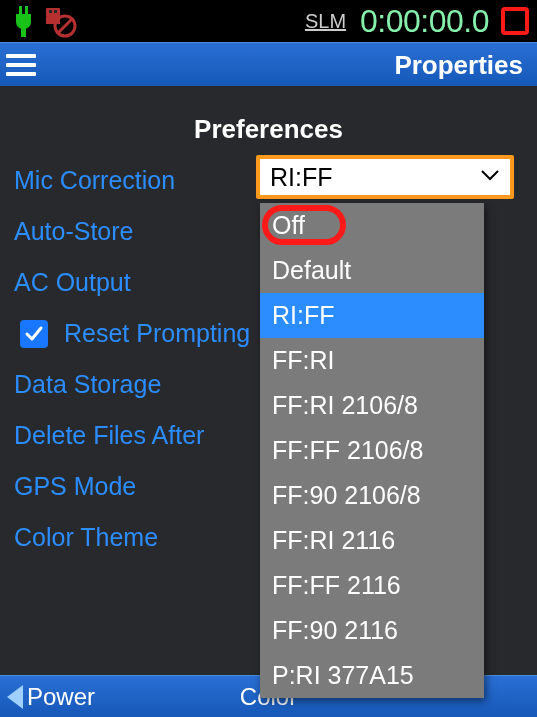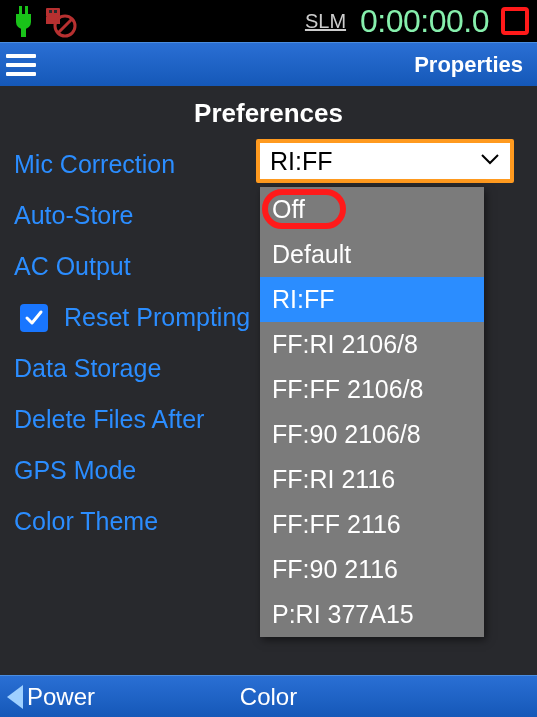--- a/index.html
+++ b/index.html
@@ -29,27 +29,27 @@
     display: flex; align-items: center; position: relative;
     border-top: 1px solid #4a8de0;
   }
   .hamburger {
     width: 42px; height: 100%; display: flex; flex-direction: column;
     justify-content: center; align-items: center; gap: 5px; cursor: pointer;
   }
   .hamburger span { width: 30px; height: 4px; background: #fff; border-radius: 1px; }
   .title-text {
     position: absolute; right: 14px; top: 50%; transform: translateY(-50%);
-    color: #fff; font-size: 22px; font-weight: bold;
+    color: #fff; font-size: 26px; font-weight: bold;
   }
 
   
   .section-heading {
     text-align: center; color: #fff; font-size: 26px; font-weight: bold;
-    padding: 12px 0 10px;
+    padding: 28px 0 10px;
   }
 
   
   .content {
     flex: 1; padding: 0 14px 0 14px; position: relative;
   }
   .row {
     display: flex; align-items: center; height: 51px;
     font-size: 25px; color: #2b8dff;
   }
@@ -156,20 +156,21 @@
         <svg viewBox="0 0 20 14">
             <path d="M2 3 L10 11 L18 3" fill="none" stroke="#000" stroke-width="2"></path>
           </svg>
       </span>
     </div>
 
     <div class="dropdown" id="dropdown">
         <div class="dropdown-item">Off<div class="annotation-circle"></div></div>
         <div class="dropdown-item">Default</div>
         <div class="dropdown-item selected">RI:FF</div>
+        <div class="dropdown-item">FF:RI</div>
         <div class="dropdown-item">FF:RI 2106/8</div>
         <div class="dropdown-item">FF:FF 2106/8</div>
         <div class="dropdown-item">FF:90 2106/8</div>
         <div class="dropdown-item">FF:RI 2116</div>
         <div class="dropdown-item">FF:FF 2116</div>
         <div class="dropdown-item">FF:90 2116</div>
         <div class="dropdown-item">P:RI 377A15</div>
       </div>
 
     <div class="row">

